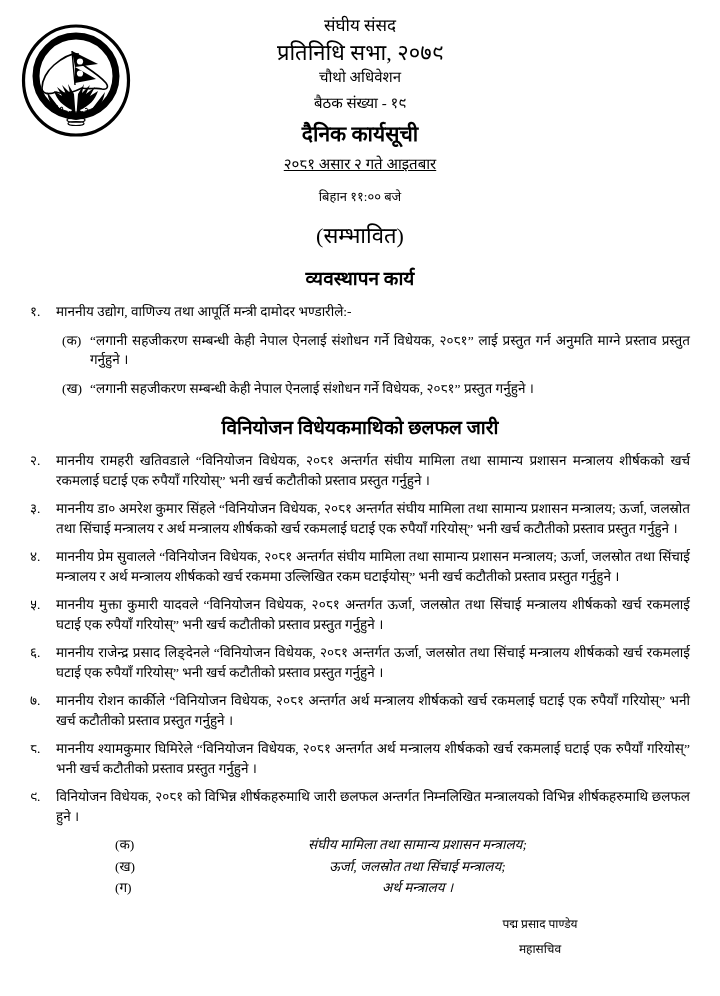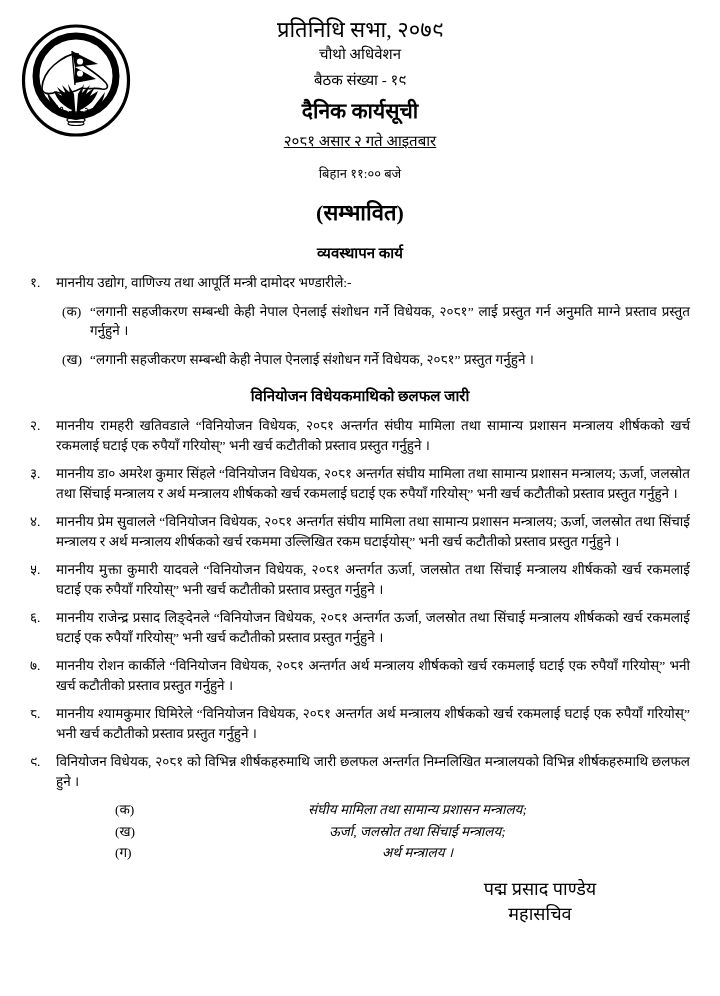--- a/index.html
+++ b/index.html
@@ -14,39 +14,39 @@
   .emblem { position:absolute; left:21px; top:24px; width:110px; height:113px; }
   
   .head { text-align:center; padding-top:13px; }
   .h-org       { font-size:17px; }
   .h-assembly  { font-size:22px; font-weight:normal; }
   .h-session   { font-size:15px; }
   .h-meeting   { font-size:15px; margin-top:6px; }
   .h-doctitle  { font-size:21px; font-weight:bold; margin-top:7px; }
   .h-date      { font-size:15px; margin-top:6px;text-decoration:underline; }
   .h-time      { font-size:13px; margin-top:14px; }
-  .h-tentative { font-size:22px; font-weight:bold; margin-top:14px; }
+  .h-tentative { font-size:22px; font-weight:normal; margin-top:14px; }
 
-  .section-head { text-align:center; font-weight:bold; font-size:15px; margin:16px 0 11px; }
+  .section-head { text-align:center; font-weight:bold; font-size:19px; margin:16px 0 11px; }
   .content { margin:0 30px; }
 
   .item { display:flex; margin-bottom:9px; font-size:13.5px; line-height:19.5px; }
   .item-num  { flex:0 0 26px; }
   .item-text { flex:1; text-align:justify; }
   .item-text.nojust { text-align:left; }
 
   .sub1 { margin-left:32px; }
   .sub1 .item-num { flex:0 0 28px; }
 
   .sub9 { margin-left:85px; margin-bottom:2px; }
   .sub9 .item-num { flex:0 0 30px; }
   .sub9 .item-text { text-align:center;font-style:italic; }
 
   .signature { margin-top:14px; margin-left:452px; width:176px; text-align:center;
-               font-size:18px; line-height:25px; }
+               font-size:12px; line-height:25px; }
 </style>
 </head>
 <body>
 
 <div class="page">
 
   <div class="emblem">
     <svg viewBox="0 0 110 113" width="110" height="113">
       <ellipse cx="55" cy="56.5" rx="52.5" ry="54.5" fill="#ffffff" stroke="#000" stroke-width="3.2"></ellipse>
       <circle cx="55" cy="52" r="40" fill="#ffffff" stroke="#000" stroke-width="7"></circle>
@@ -71,20 +71,21 @@
       <defs>
           <path id="botArc" d="M16,72 A47,47 0 0 0 94,72" fill="none"></path>
         </defs>
       <text font-size="8.2" fill="#000" font-weight="bold">
         <textPath href="#botArc" startOffset="50%" text-anchor="middle">संघीय संसद नेपाल</textPath>
       </text>
     </svg>
   </div>
 
   <div class="head">
+    <div class="h-org">संघीय संसद</div>
     <div class="h-assembly">प्रतिनिधि सभा, २०७९</div>
     <div class="h-session">चौथो अधिवेशन</div>
     <div class="h-meeting">बैठक संख्या - १९</div>
     <div class="h-doctitle">दैनिक कार्यसूची</div>
     <div class="h-date">२०८१ असार २ गते आइतबार</div>
     <div class="h-time">बिहान ११:०० बजे</div>
     <div class="h-tentative">(सम्भावित)</div>
   </div>
 
   <div class="section-head">व्यवस्थापन कार्य</div>

